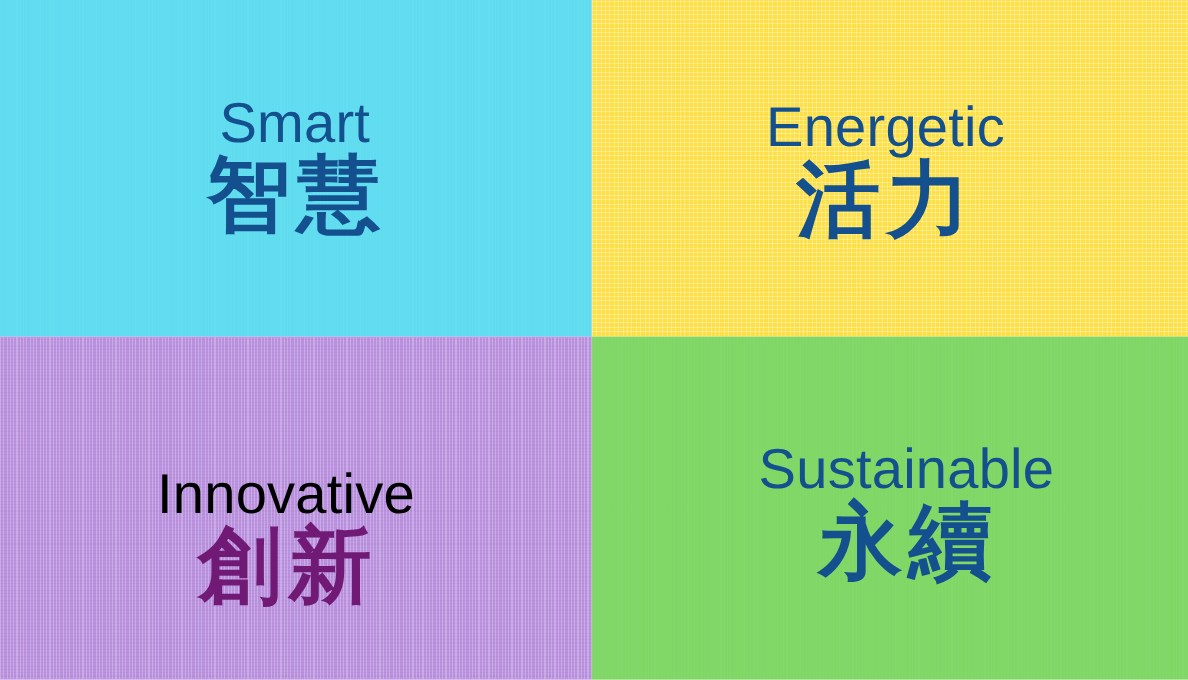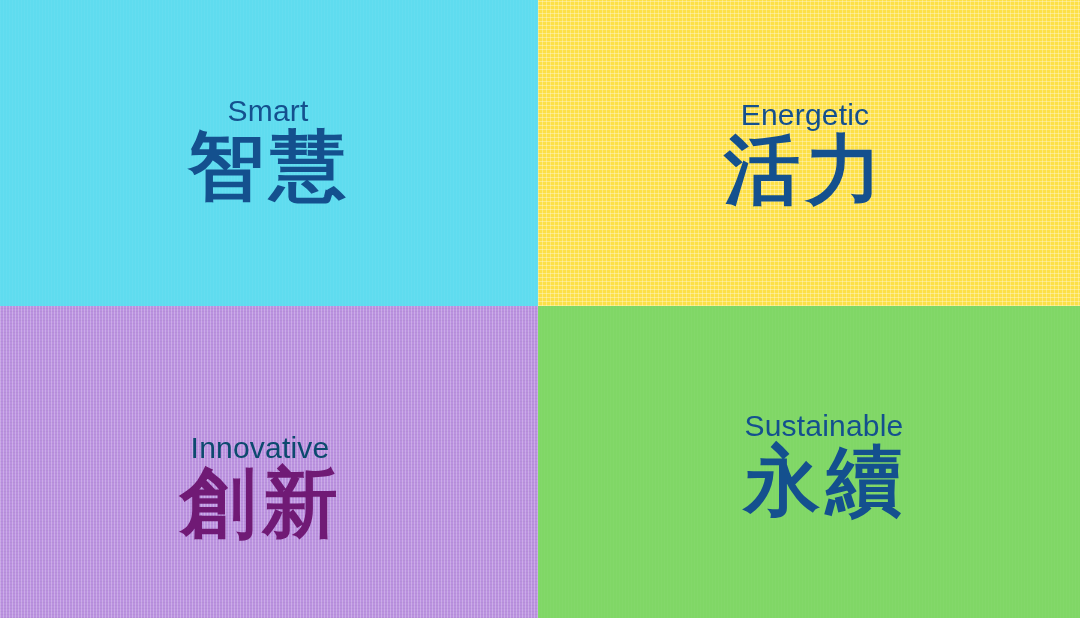--- a/index.html
+++ b/index.html
@@ -69,21 +69,21 @@
     z-index: 2;
     display: flex;
     flex-direction: column;
     align-items: center;
     line-height: 1;
   }
 
   .label-en {
     font-family: "Liberation Sans", "DejaVu Sans", sans-serif;
     font-weight: 400;
-    font-size: 30px;
+    font-size: 51px;
     letter-spacing: 0.2px;
     line-height: 1;
     white-space: nowrap;
     text-align: center;
   }
 
   .label-zh {
     font-family: "DejaVu Sans", "Liberation Sans", sans-serif;
     font-weight: 700;
     font-size: 76px;
@@ -119,21 +119,21 @@
 
   <div class="quad q-energetic" style="background-color: #fde047;">
     <div class="stack">
       <div class="label-en" style="color: rgb(20, 80, 142);">Energetic</div>
       <div class="label-zh" style="color: rgb(20, 80, 142);">活力</div>
     </div>
   </div>
 
   <div class="quad q-innovative" style="background-color: rgb(187, 146, 224);">
     <div class="stack">
-      <div class="label-en" style="color: #0c4a6e; margin-top: 40px;">Innovative</div>
+      <div class="label-en" style="color: #000000; margin-top: 40px;">Innovative</div>
       <div class="label-zh" style="color: #701a75;">創新</div>
     </div>
   </div>
 
   <div class="quad q-sustainable" style="background-color: rgb(128, 215, 102); padding-left: 32px;">
     <div class="stack">
       <div class="label-en" style="color: rgb(20, 80, 142);">Sustainable</div>
       <div class="label-zh" style="color: rgb(20, 80, 142);">永續</div>
     </div>
   </div>

